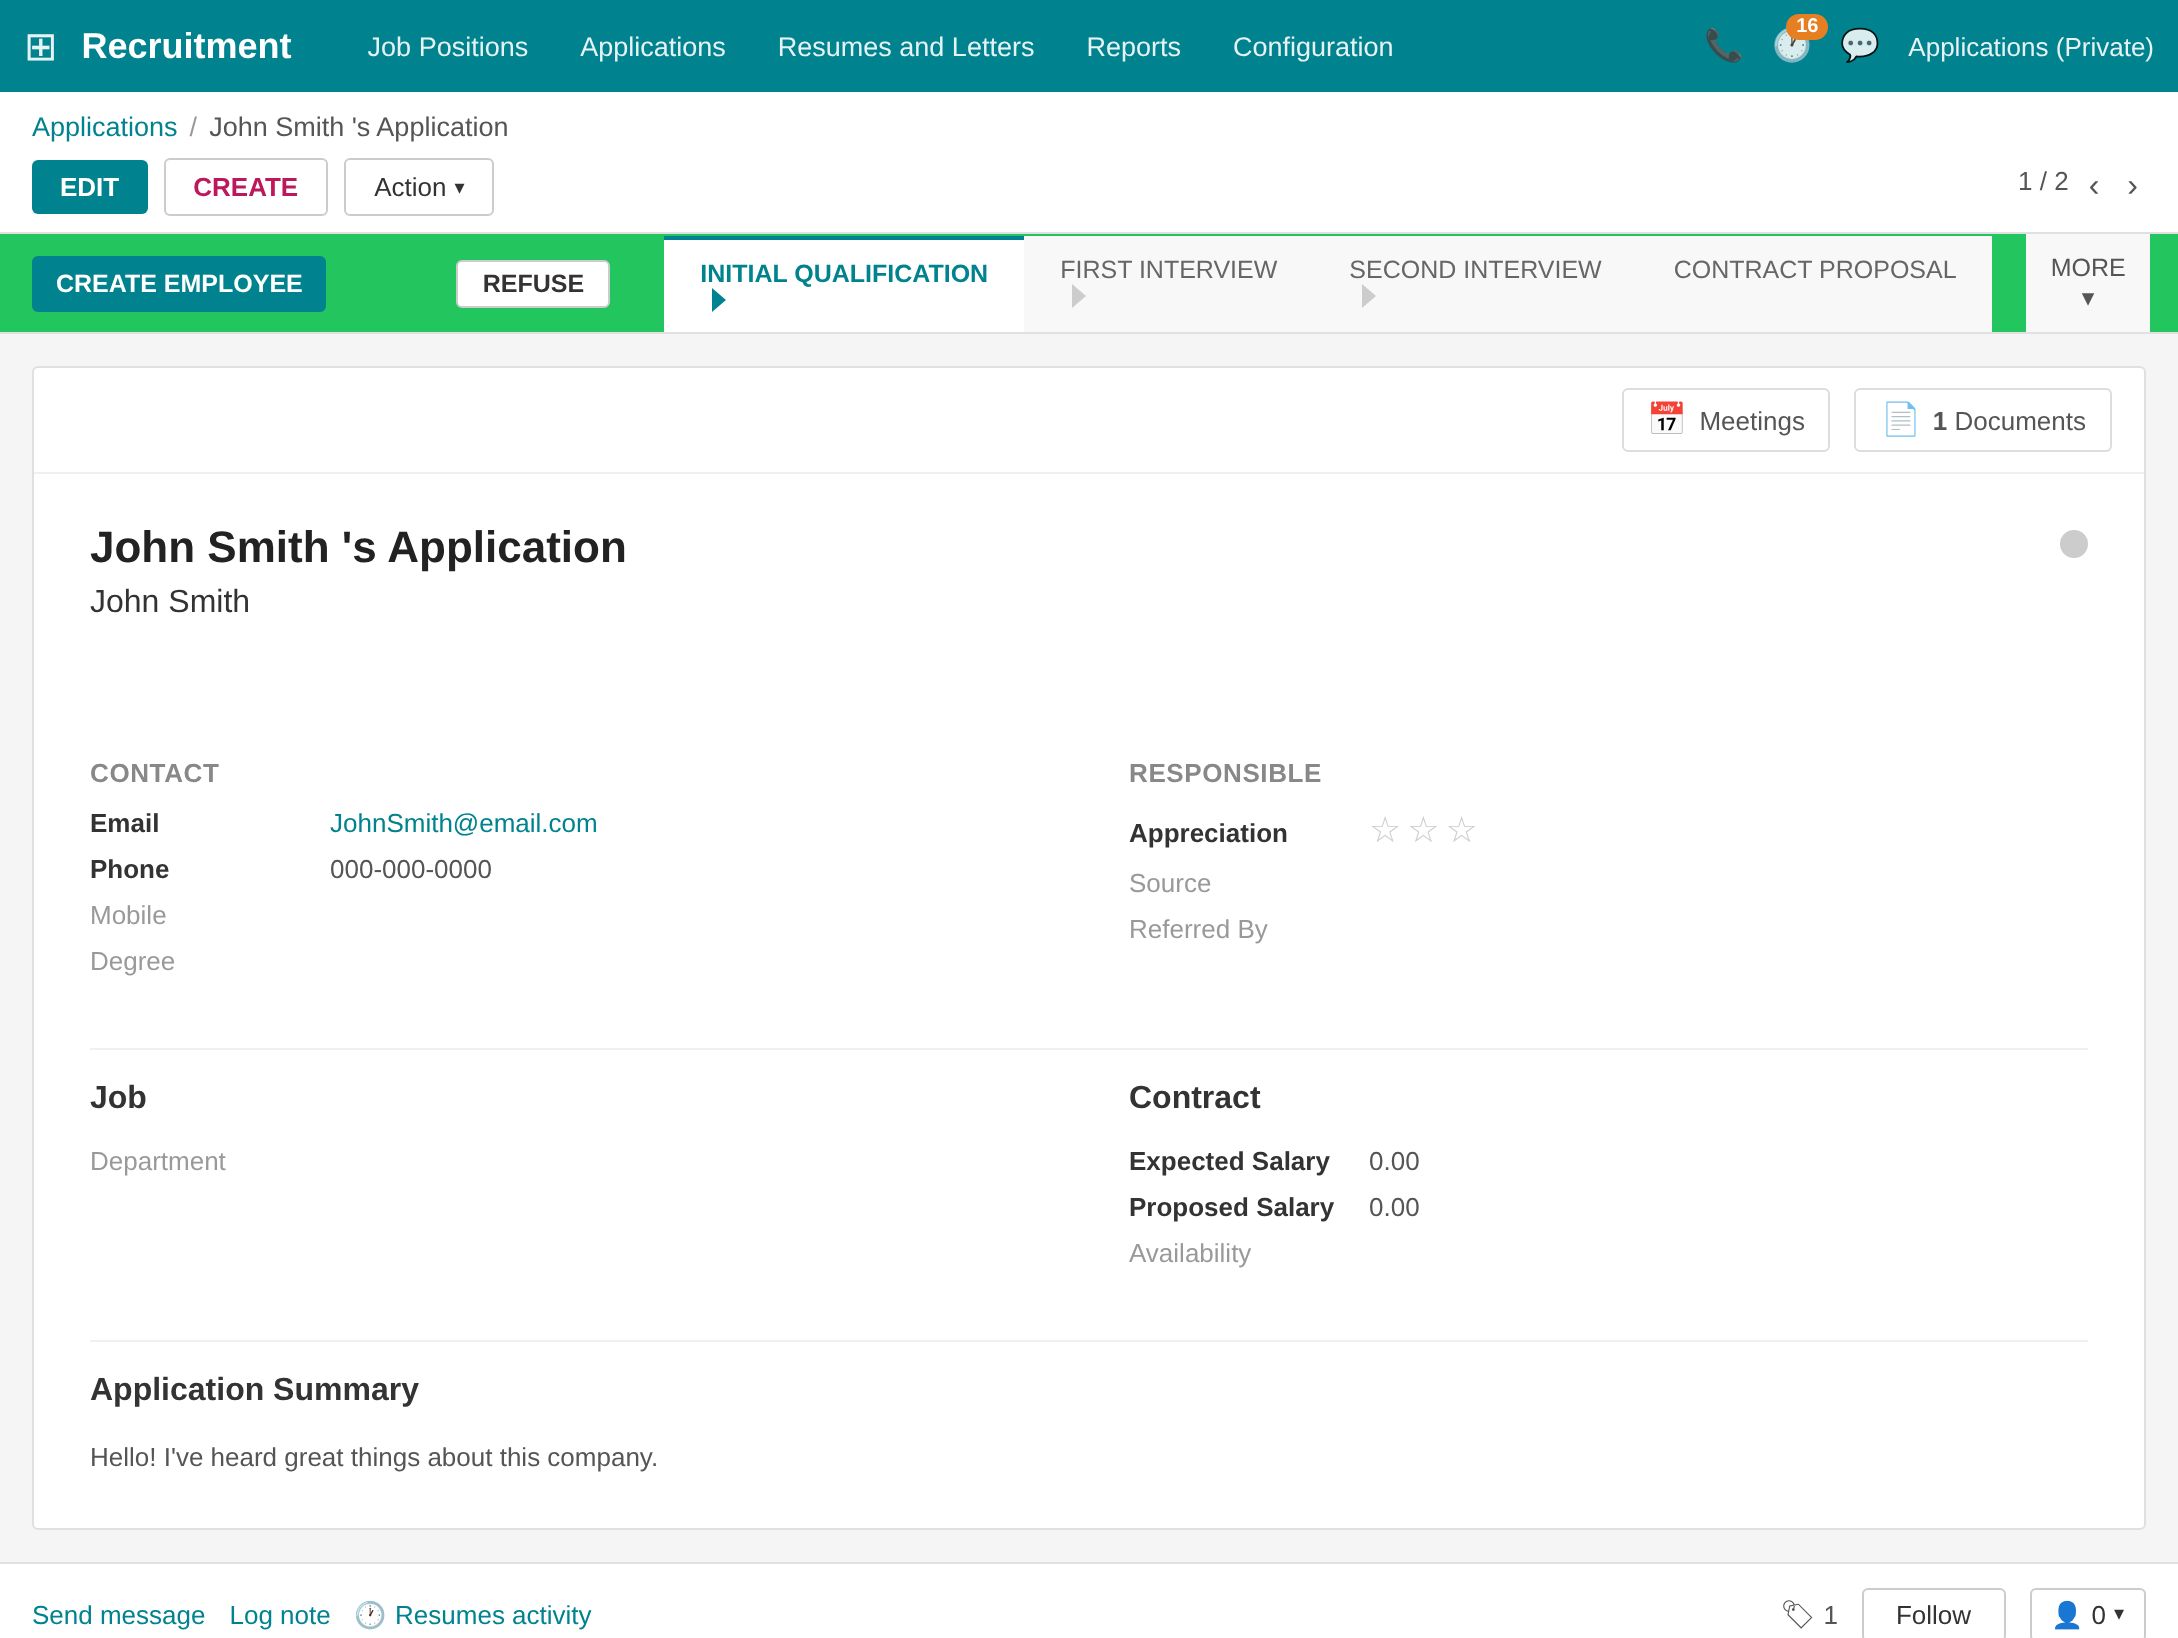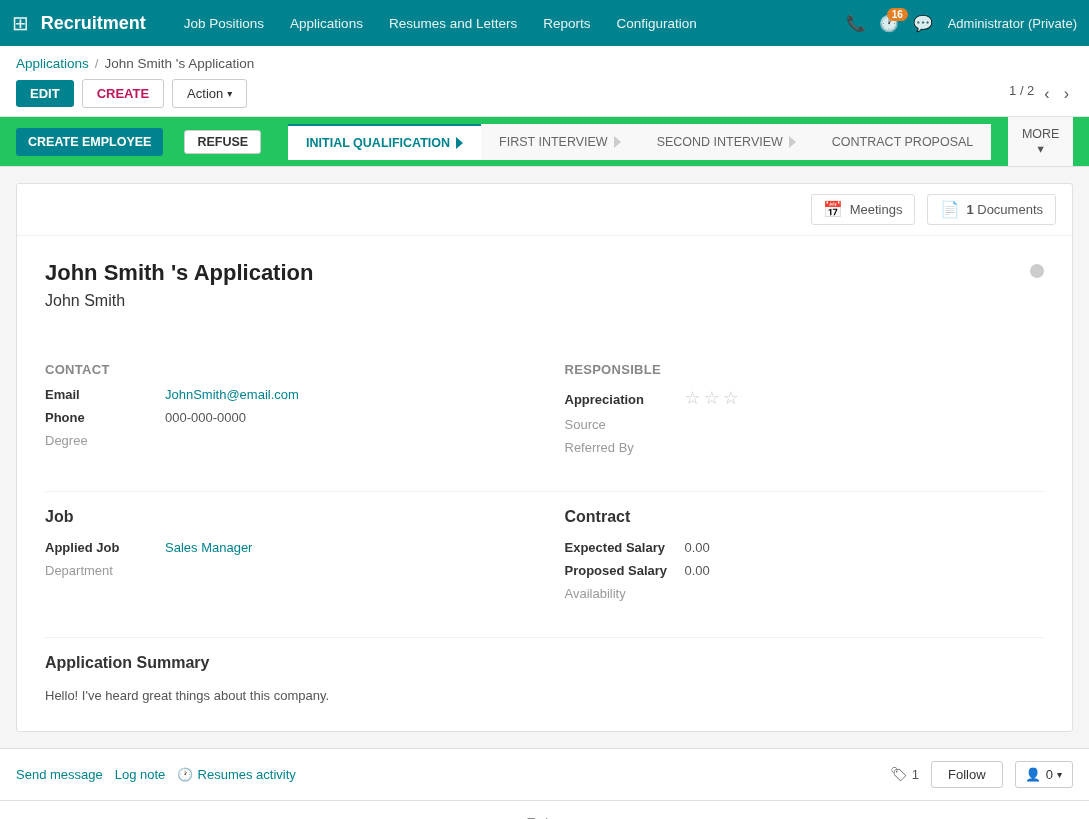--- a/index.html
+++ b/index.html
@@ -76,27 +76,27 @@
       display: flex; align-items: center; gap: 13px;
       border-bottom: 1px solid #e0e0e0;
       flex-wrap: nowrap; overflow: hidden;
     }
     .btn-create-employee {
       background: #00838f; color: #fff; border: none; border-radius: 3px;
       padding: 7px 12px; font-size: 12.5px; font-weight: bold; cursor: pointer; white-space: nowrap; margin-right: 8px;
     }
     .btn-refuse {
       background: #fff; color: #333; border: 1px solid #ccc; border-radius: 3px;
-      padding: 4px 12px; font-size: 12.5px; font-weight: bold; cursor: pointer; margin-right: 14px;
+      padding: 4px 12px; font-size: 12.5px; font-weight: bold; cursor: pointer; margin-right: 14px; margin-left: 44px;
     }
     .stages { display: flex; gap: 0; }
     .stage {
       padding: 10px 18px; font-size: 12.5px; cursor: pointer; position: relative;
       color: #666; background: #f8f8f8; border: none; white-space: nowrap;
-      display: flex; align-items: center;
+      display: flex; align-items: flex-start; flex-direction: column;
     }
     .stage.active {
       background: #fff; color: #00838f; font-weight: bold;
       border-top: 2px solid #00838f;
     }
     .stage-arrow {
       display: inline-block; margin-left: 6px;
       border-top: 6px solid transparent;
       border-bottom: 6px solid transparent;
       border-left: 7px solid #ccc;
@@ -123,21 +123,21 @@
     }
     .card-action-btn {
       display: flex; align-items: center; gap: 6px;
       background: none; border: 1px solid #ddd; border-radius: 3px;
       padding: 5px 12px; cursor: pointer; font-size: 13px; color: #555;
     }
     .card-action-btn .icon { font-size: 16px; color: #888; }
 
     .card-body { padding: 24px 28px; }
     .app-title { font-size: 22px; font-weight: bold; margin-bottom: 6px; color: #222; }
-    .app-subtitle { font-size: 16px; color: #333; margin-bottom: 20px; }
+    .app-subtitle { font-size: 16px; color: #333; margin-bottom: 36px; }
 
     .status-dot {
       float: right; width: 14px; height: 14px;
       background: #ccc; border-radius: 50%; margin-top: 4px;
     }
 
     .form-section { display: flex; gap: 40px; margin-bottom: 28px; }
     .form-col { flex: 1; }
     .section-label { font-size: 13px; color: #888; margin-bottom: 10px; font-weight: 600; text-transform: uppercase; letter-spacing: 0.3px; margin-top: 32px; }
     .field-row { display: flex; align-items: baseline; margin-bottom: 8px; gap: 0; }
@@ -200,21 +200,21 @@
     <a href="#">Reports</a>
     <a href="#">Configuration</a>
   </div>
   <div class="topnav-right">
     <span class="icon">📞</span>
     <span class="badge-wrap">
       <span class="icon">🕐</span>
       <span class="badge">16</span>
     </span>
     <span class="icon">💬</span>
-    <span class="topnav-user">Administrator (Private)</span>
+    <span class="topnav-user">Applications (Private)</span>
   </div>
 </nav>
 
 <div class="breadcrumb-bar">
   <div class="breadcrumb">
     <span class="link">Applications</span>
     <span class="sep">/</span>
     <span class="current">John Smith 's Application</span>
   </div>
   <div class="action-bar" style="padding: 0 0 8px 0; border-bottom: none;">
@@ -285,20 +285,24 @@
           <div class="section-label">Contact</div>
           <div class="field-row">
             <span class="field-label">Email</span>
             <span class="field-value email">JohnSmith@email.com</span>
           </div>
           <div class="field-row">
             <span class="field-label">Phone</span>
             <span class="field-value">000-000-0000</span>
           </div>
           <div class="field-row">
+            <span class="field-label-light">Mobile</span>
+            <span class="field-value"></span>
+          </div>
+          <div class="field-row">
             <span class="field-label-light">Degree</span>
             <span class="field-value"></span>
           </div>
         </div>
 
         <div class="form-col">
           <div class="section-label">Responsible</div>
           <div class="field-row">
             <span class="field-label">Appreciation</span>
             <span class="stars">
@@ -317,24 +321,20 @@
           </div>
         </div>
       </div>
 
       <hr class="divider">
 
       <div class="form-section">
 
         <div class="form-col">
           <div class="section-title">Job</div>
-          <div class="field-row">
-            <span class="field-label">Applied Job</span>
-            <span class="field-value link">Sales Manager</span>
-          </div>
           <div class="field-row">
             <span class="field-label-light">Department</span>
             <span class="field-value"></span>
           </div>
         </div>
 
         <div class="form-col">
           <div class="section-title">Contract</div>
           <div class="field-row">
             <span class="field-label">Expected Salary</span>

